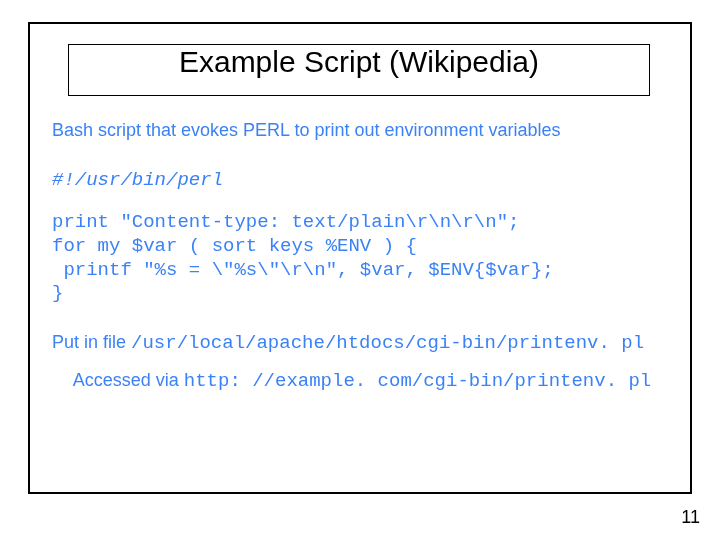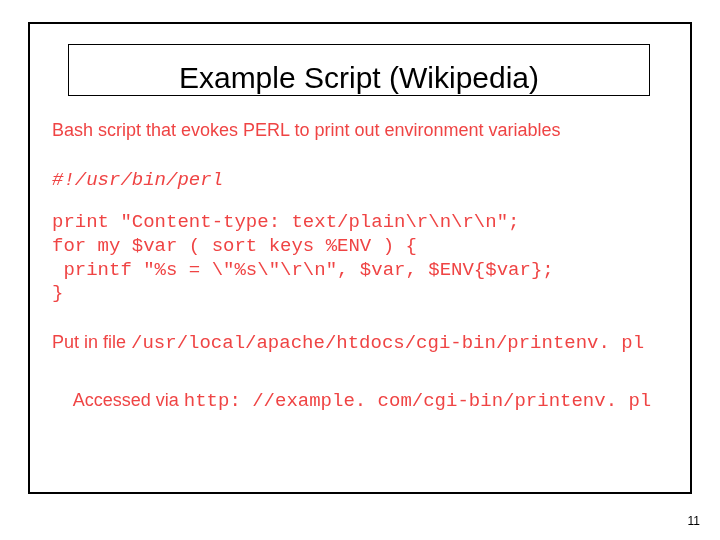--- a/index.html
+++ b/index.html
@@ -21,69 +21,69 @@
   }
   .title-box {
     position: absolute;
     top: 20px;
     left: 38px;
     width: 582px;
     height: 52px;
     border: 1.5px solid #000;
     background: #fff;
     display: flex;
-    align-items: flex-end;
+    align-items: flex-start;
     justify-content: center;
   }
   .title-text {
     font-size: 30px;
     font-weight: normal;
     color: #000;
   }
   .content {
     position: absolute;
     top: 96px;
     left: 22px;
     right: 18px;
-    color: #ef4444;
+    color: #3b82f6;
   }
   .intro {
     font-size: 18px;
     margin-bottom: 28px;
   }
   .shebang {
     font-family: "Courier New", monospace;
     font-style: italic;
     font-size: 19px;
     margin-bottom: 20px;
   }
   .code {
     font-family: "Courier New", monospace;
     font-size: 19px;
     line-height: 1.25;
     white-space: pre;
     margin-bottom: 26px;
   }
   .putin {
     font-size: 18px;
-    margin-bottom: 36px;
+    margin-bottom: 16px;
   }
   .putin .mono, .accessed .mono {
     font-family: "Courier New", monospace;
     font-size: 19px;
   }
   .accessed {
     font-size: 18px;
     text-align: center;
   }
   .page-no {
     position: absolute;
     right: 20px;
     bottom: 12px;
-    font-size: 12px;
+    font-size: 18px;
     color: #000;
   }
 </style>
 </head>
 <body>
 
 <div class="slide-frame">
 
   <div class="title-box">
     <span class="title-text">Example Script (Wikipedia)</span>

